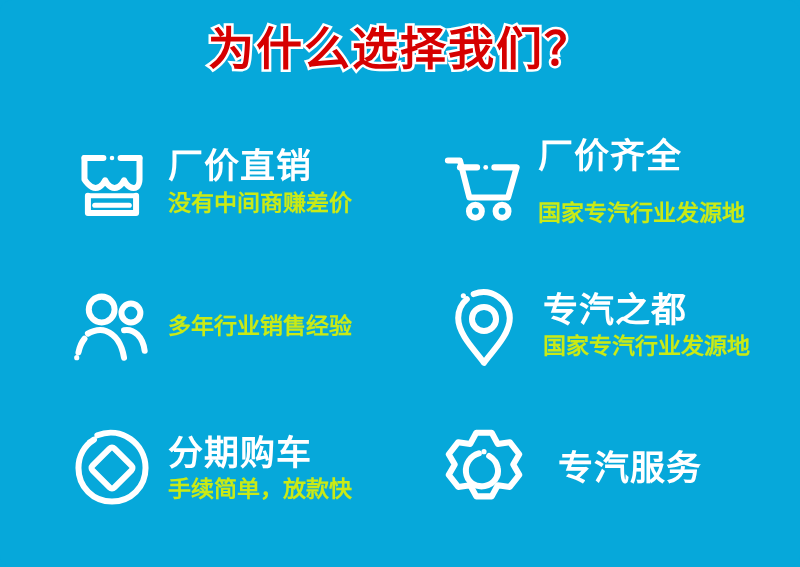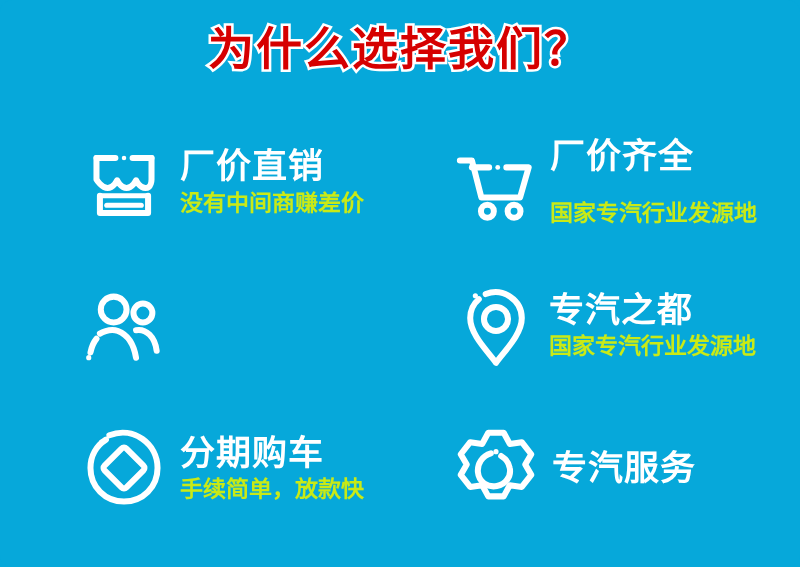--- a/index.html
+++ b/index.html
@@ -47,21 +47,21 @@
       -1px  1px 0 #ffffff,
        1px  1px 0 #ffffff;
     line-height: 1.1;
     white-space: nowrap;
   }
 
   
   .grid {
     position: absolute;
     top: 110px;
-    left: 12px;
+    left: 0;
     width: 708px;
     height: 430px;
     display: grid;
     grid-template-columns: 400px 400px;
     grid-template-rows: 1fr 1fr 1fr;
   }
 
   .cell {
     display: flex;
     align-items: center;
@@ -106,22 +106,22 @@
     font-size: 23px;
     font-weight: bold;
     color: #c9ea16;
     letter-spacing: 0px;
     line-height: 1.15;
     white-space: nowrap;
   }
 
   
   .cell-2 .texts { margin-left: 8px; gap: 20px; }
-  .cell-4 .texts { margin-left: 7px; }
-  .cell-6 .texts { margin-left: 10px; }
+  .cell-4 .texts { margin-left: 13px; }
+  .cell-6 .texts { margin-left: 28px; }
 </style>
 </head>
 <body>
 
 <div class="poster">
 
   <div class="headline-wrap">
     <div class="headline">为什么选择我们？</div>
   </div>
 
@@ -166,20 +166,21 @@
         <svg viewBox="0 0 100 100" fill="none" stroke="#ffffff" stroke-width="7" stroke-linecap="round" stroke-linejoin="round">
           <circle cx="38" cy="32" r="15"></circle>
           <circle cx="72" cy="36" r="11"></circle>
           <path d="M22 60 C22 60 33 53 43 57 C56 62 62 76 64 88"></path>
           <path d="M11 82 C11 82 13 72 18 66"></path>
           <circle cx="9" cy="88" r="3" fill="#ffffff" stroke="none"></circle>
           <path d="M64 56 C76 54 86 64 88 80"></path>
         </svg>
       </div>
       <div class="texts">
+        <div class="f-sub">多年行业销售经验</div>
       </div>
     </div>
 
     <div class="cell right cell-4">
       <div class="icon-box">
         <svg viewBox="0 0 100 100" fill="none" stroke="#ffffff" stroke-width="7" stroke-linecap="round" stroke-linejoin="round">
           <path d="M38 14 C58 6 80 21 80 42 C80 62 58 82 50 94 C42 82 20 62 20 42 C20 33 24 25 30 20"></path>
           <circle cx="26" cy="16" r="3" fill="#ffffff" stroke="none"></circle>
           <circle cx="50" cy="43" r="14"></circle>
         </svg>

